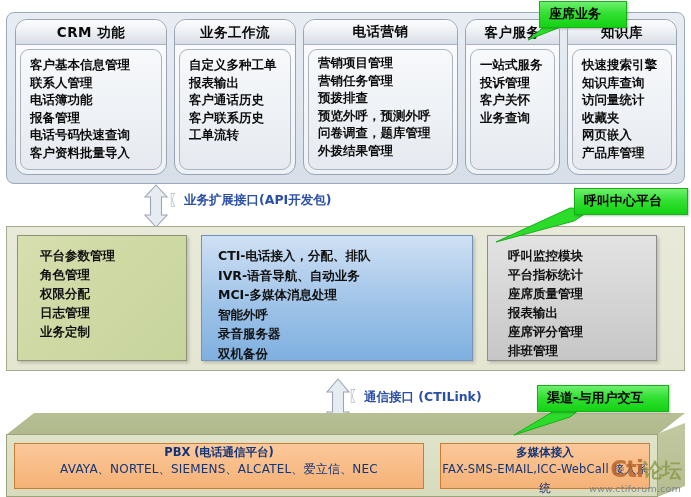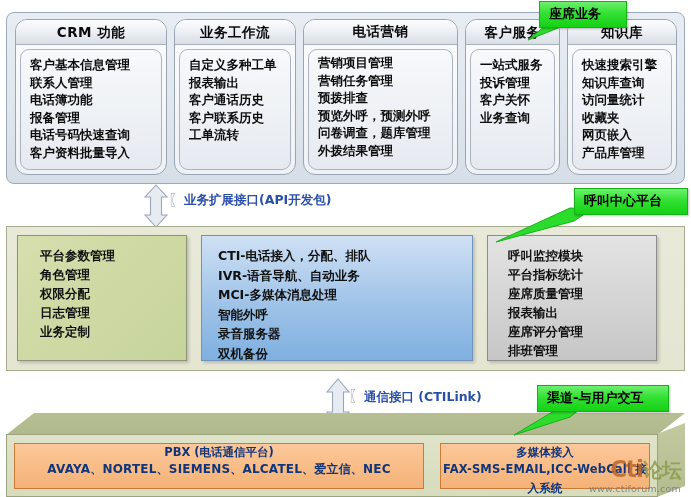--- a/index.html
+++ b/index.html
@@ -165,21 +165,21 @@
   .ob-pbx  { flex: 0 0 410px; }
   .ob-mm   { flex: 0 0 210px; }
   .ob-line1 {
     font-size: 11.5px;
     font-weight: bold;
     color: #12357a;
     line-height: 16px;
   }
   .ob-line2 {
     font-size: 12px;
-    font-weight: bold;
+    font-weight: normal;
     color: #12357a;
     line-height: 19px;
     letter-spacing: .2px;
   }
   .ob-mm .ob-line2 { font-size: 11.5px; }
 
   
   .dbl-arrow {
     position: absolute;
     width: 26px; height: 44px;

